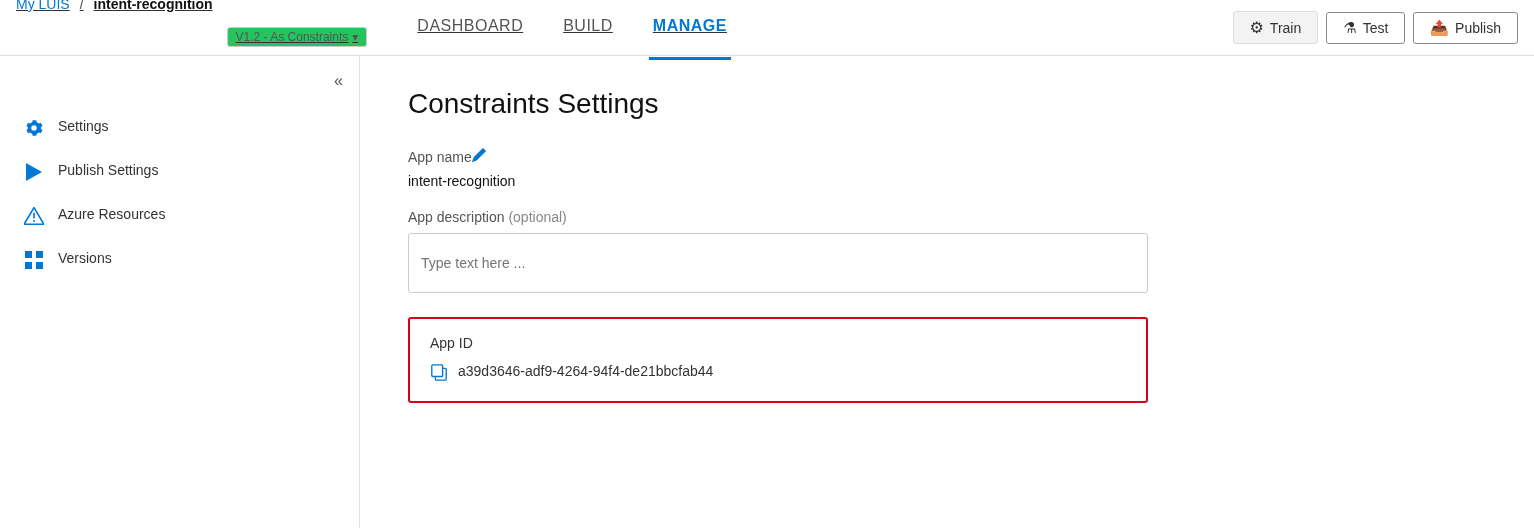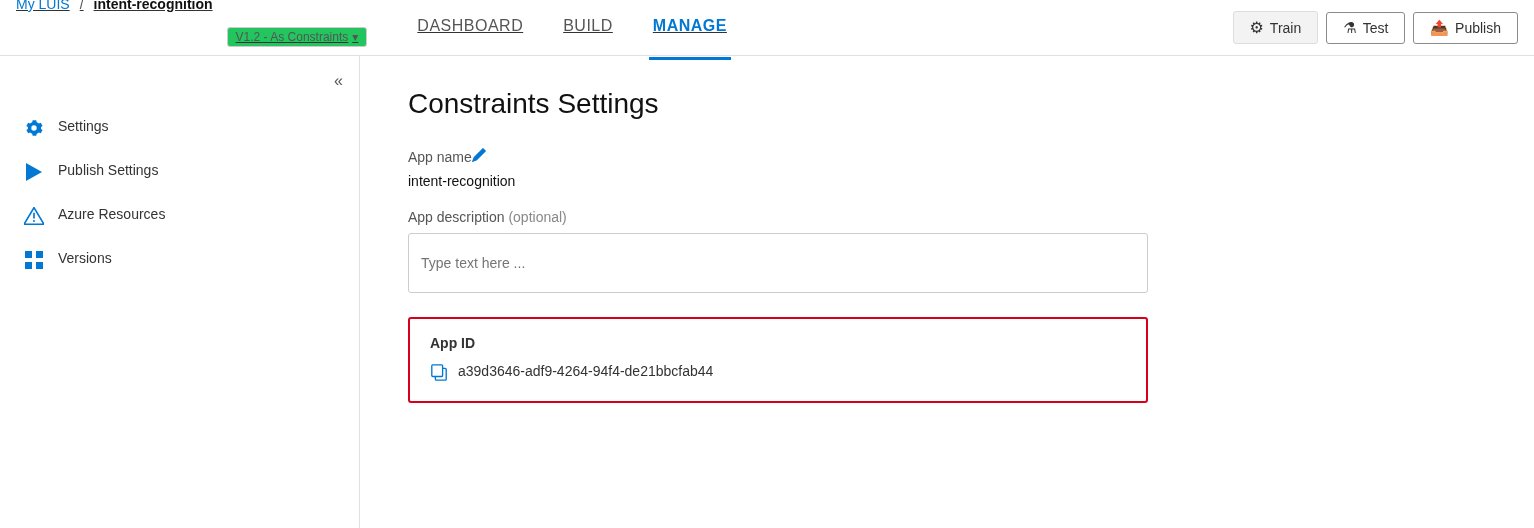--- a/index.html
+++ b/index.html
@@ -213,21 +213,21 @@
       border: 2px solid #d9001b;
       border-radius: 3px;
       padding: 16px 20px;
       width: 740px;
       max-width: 100%;
       background: #fff;
     }
     .app-id-label {
       font-size: 14px;
       color: #333;
-      font-weight: 700;
+      font-weight: 400;
       margin-bottom: 12px;
     }
     .app-id-value {
       display: flex;
       align-items: flex-start;
       gap: 10px;
       font-size: 14px;
       color: #333;
     }
     .copy-icon {

